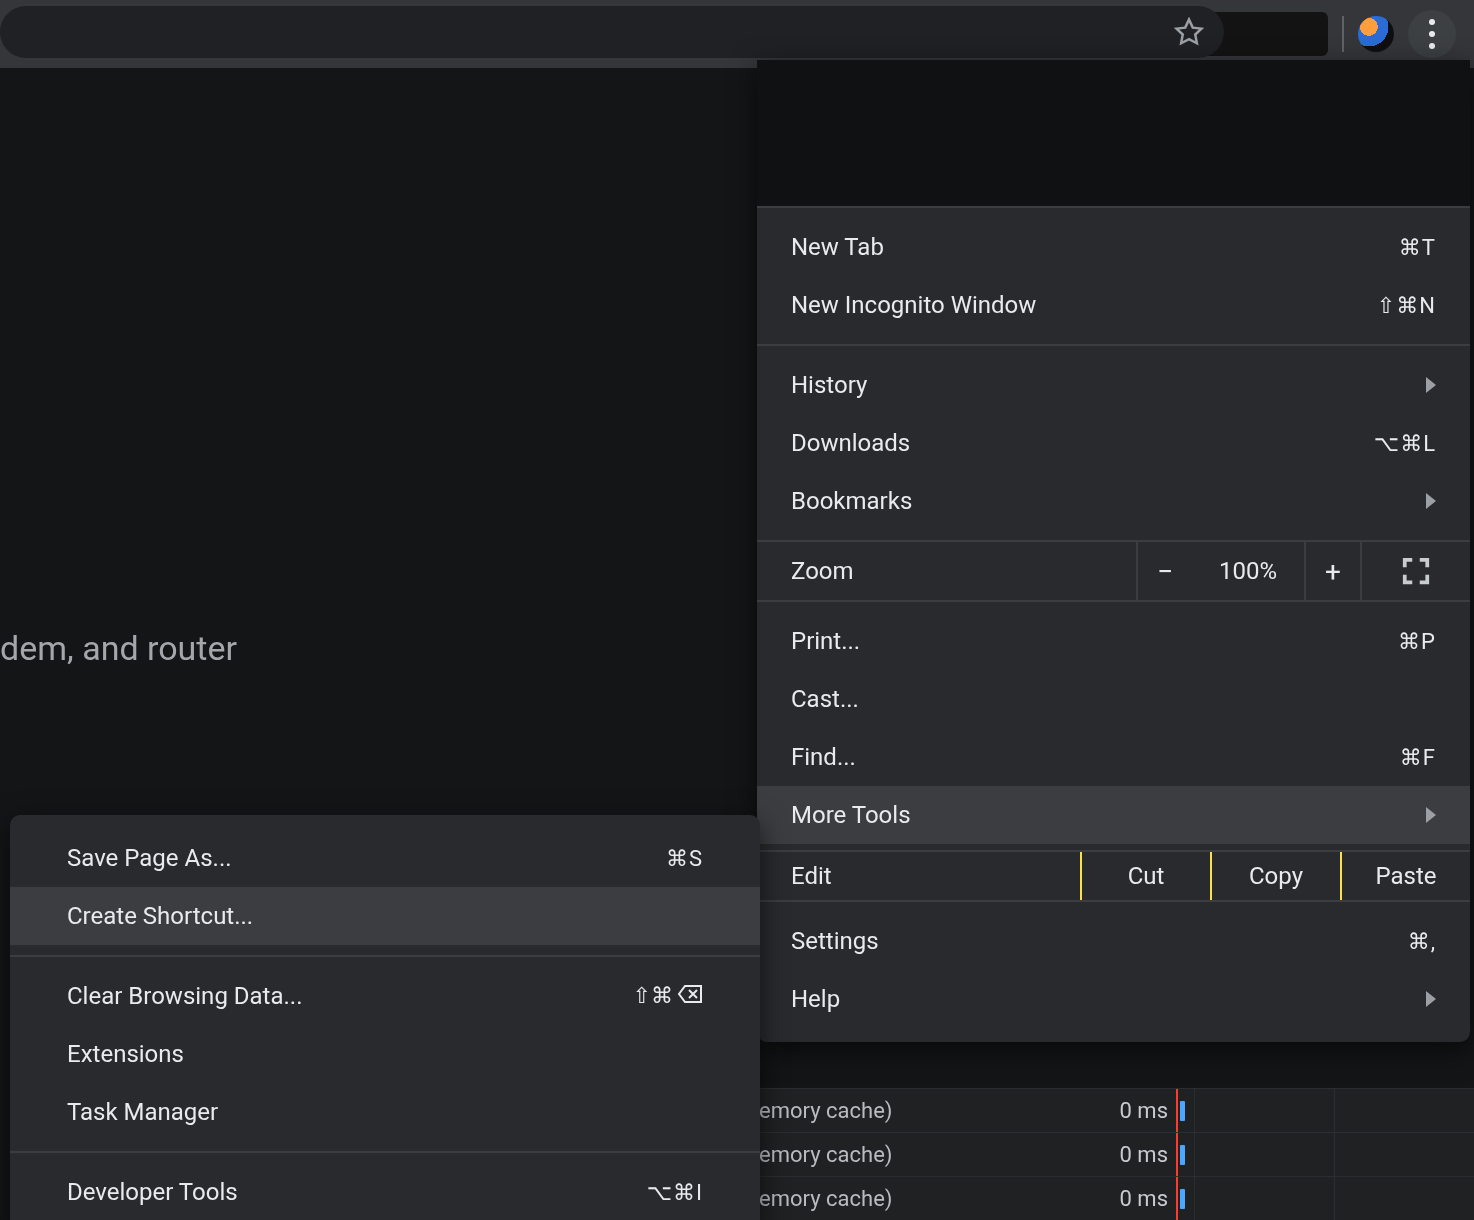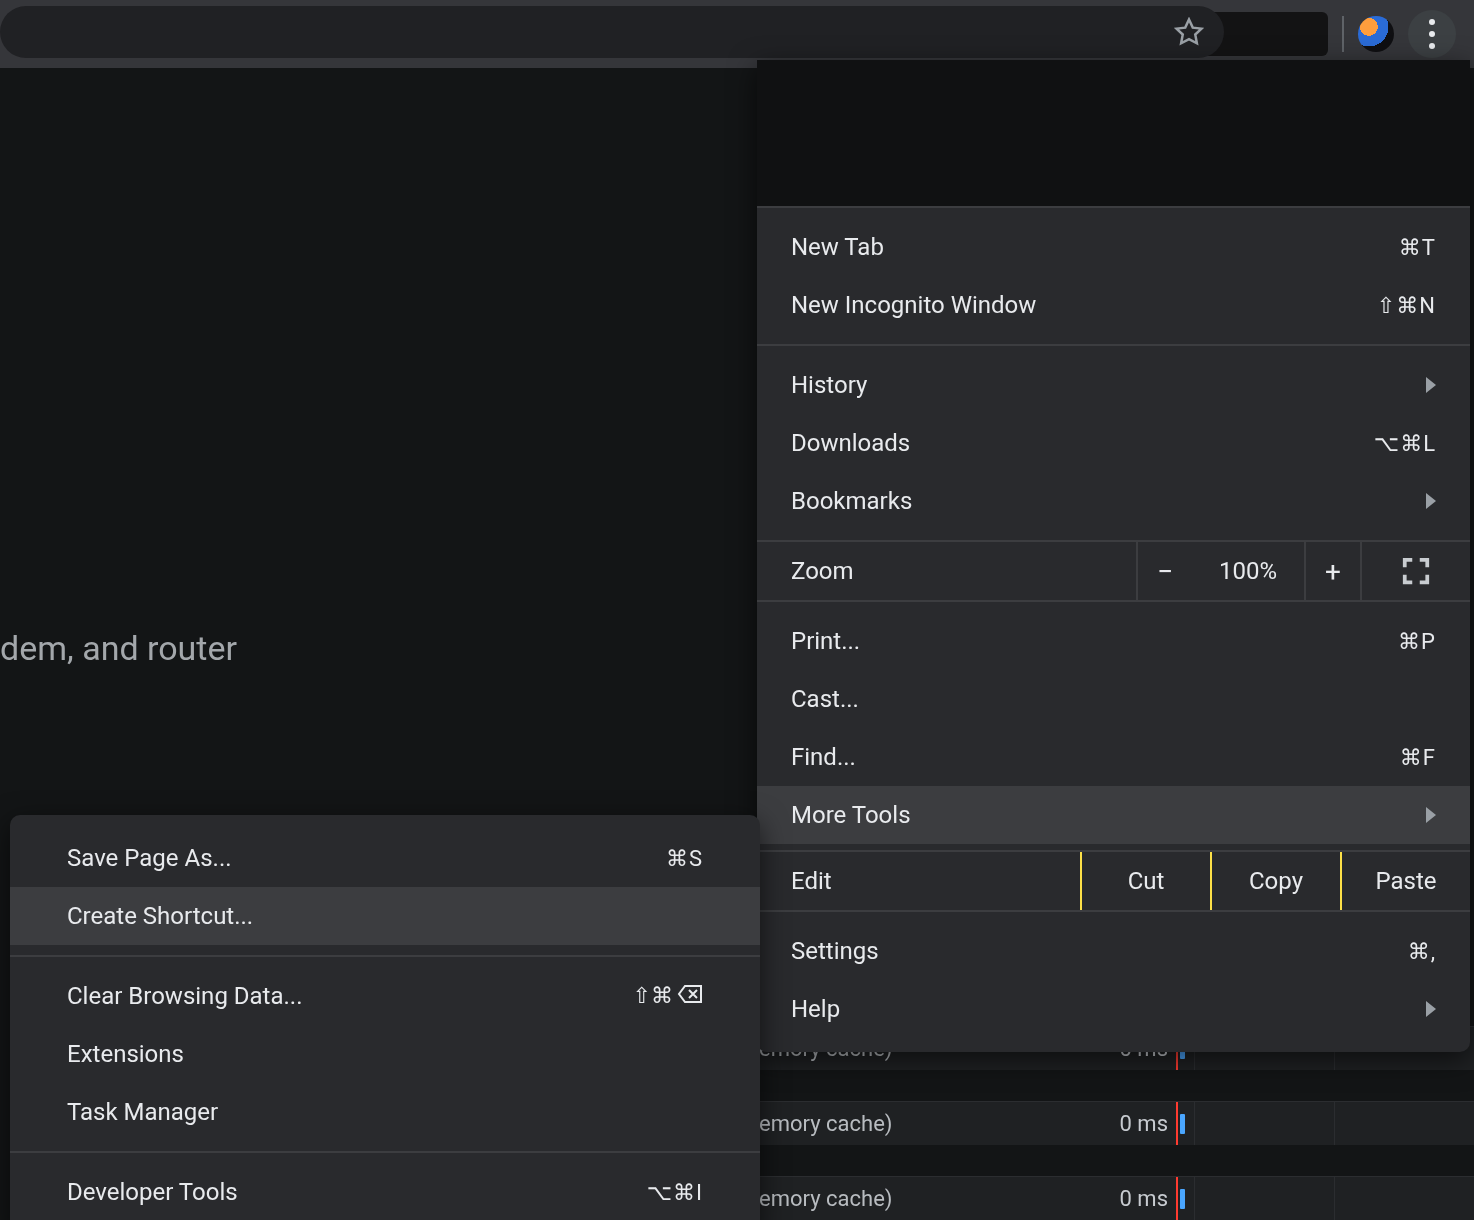--- a/index.html
+++ b/index.html
@@ -79,21 +79,20 @@
   }
 
   
   .dev-rows {
     position:absolute;
     left: 755px;
     right: 0;
     bottom: 0;
     display:flex;
     flex-direction:column;
-    gap:31px;
   }
   .dev-row {
     display:grid;
     grid-template-columns: 1fr 144px 18px 140px 140px;
     align-items:center;
     height:44px;
     background:#1f2123;
     border-top:1px solid #2b2d30;
     font-size:22px;
     color:#b8bcc0;
@@ -166,21 +165,21 @@
   .fullscreen-ic {
     height:100%; display:flex; align-items:center; justify-content:center;
     border-left:2px solid #3c3d40;
   }
   .fullscreen-ic svg{ width:30px; height:30px; stroke:#c8ccd0; stroke-width:3; fill:none;}
 
   .edit-row {
     display:grid;
     grid-template-columns: 1fr 130px 130px 130px;
     align-items:center;
-    height:62px;
+    height:52px;
     border-top:2px solid #3c3d40;
     border-bottom:2px solid #3c3d40;
   }
   .edit-row .elabel{ padding-left:34px; }
   .edit-cell {
     height:100%; display:flex; align-items:center; justify-content:center;
     border-left:2px solid #fde047;
   }
 
   

